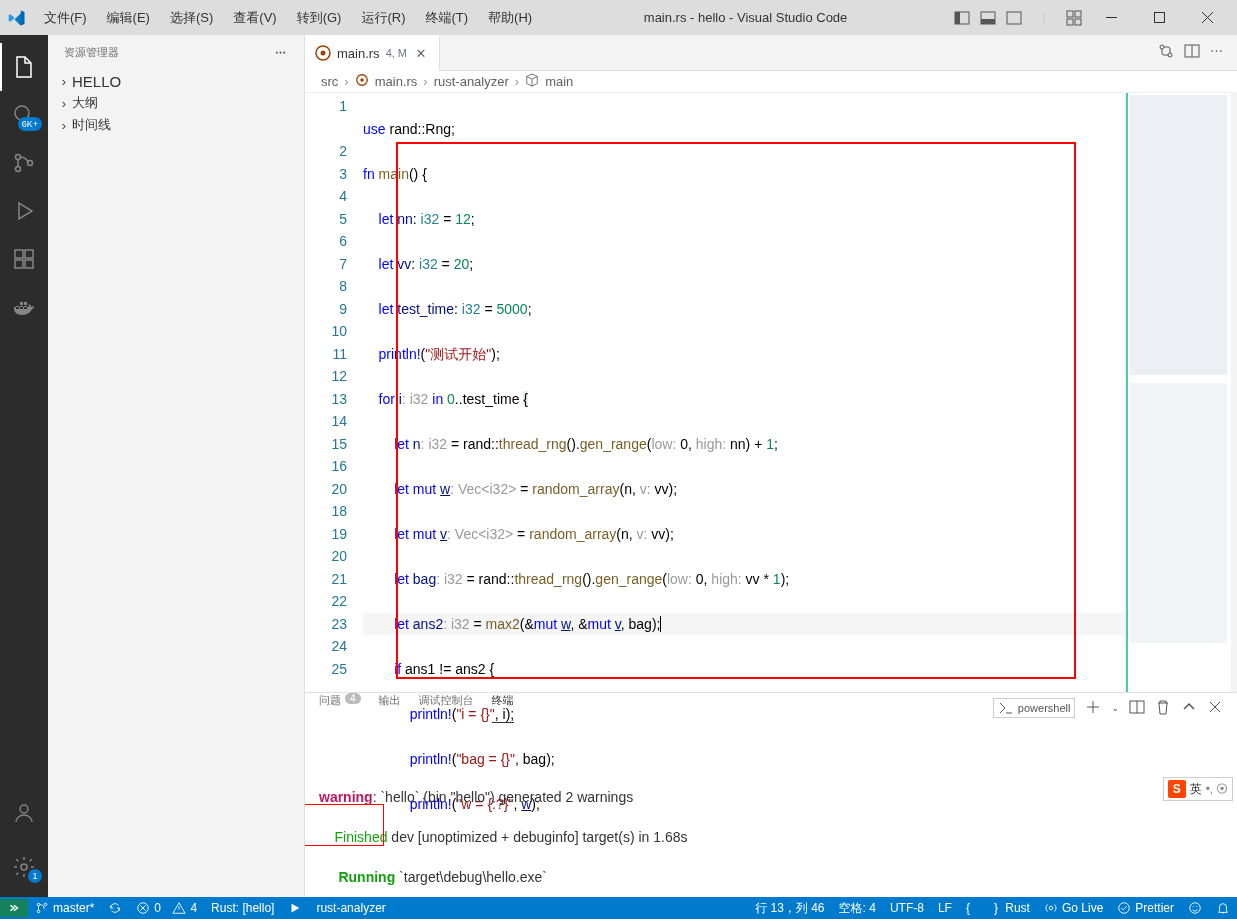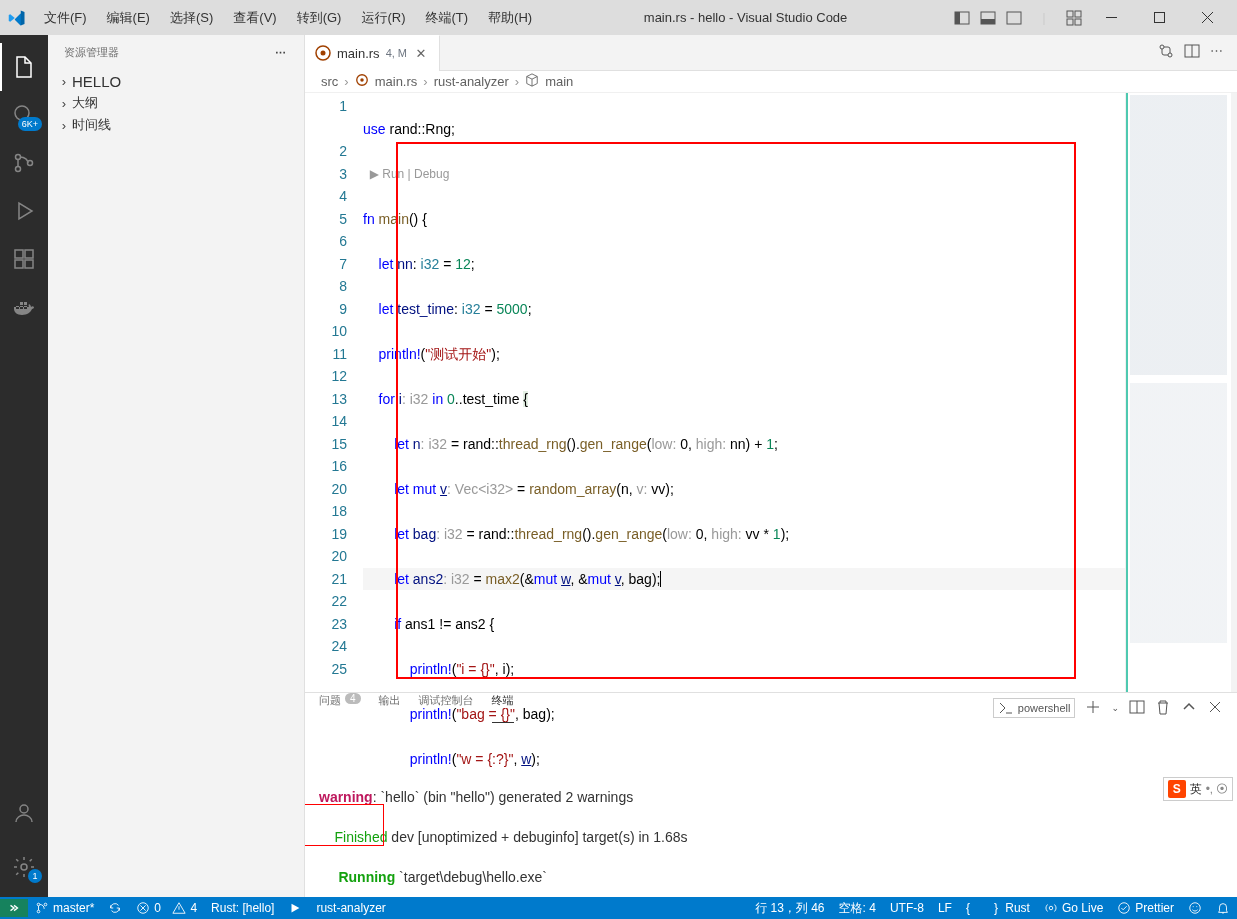--- a/index.html
+++ b/index.html
@@ -278,27 +278,28 @@
           <div>19</div>
           <div>20</div>
           <div>21</div>
           <div>22</div>
           <div>23</div>
           <div>24</div>
           <div>25</div>
       </div>
       <div class="code">
 <div><span class="kw">use</span><span> rand::Rng;</span></div>
-<div class="codelens">  <span>▶ Run | Debug</span></div>
 <div><span class="kw">fn </span><span class="fn">main</span><span>() {</span></div>
 <div>    <span class="kw">let</span><span class="vr"> nn</span><span class="op">: </span><span class="ty">i32</span><span> = </span><span class="nm">12</span><span>;</span></div>
+<div>    <span class="kw">let</span><span class="vr"> vv</span><span class="op">: </span><span class="ty">i32</span><span> = </span><span class="nm">20</span><span>;</span></div>
 <div>    <span class="kw">let</span><span class="vr"> test_time</span><span class="op">: </span><span class="ty">i32</span><span> = </span><span class="nm">5000</span><span>;</span></div>
 <div>    <span class="mc">println!</span><span>(</span><span class="st">"测试开始"</span><span>);</span></div>
 <div>    <span class="kw">for</span><span class="vr"> i</span><span style="color:#999">: </span><span class="ty" style="color:#999">i32</span><span class="kw"> in </span><span class="nm">0</span><span>..test_time </span><span style="background:#e4f0e4">{</span></div>
 <div>        <span class="kw">let</span><span class="vr"> n</span><span style="color:#999">: </span><span style="color:#999">i32</span><span> = rand::</span><span class="fn">thread_rng</span><span>().</span><span class="fn">gen_range</span><span>(</span><span style="color:#999">low:</span><span> 0</span>, <span style="color:#999">high:</span><span> nn) + </span><span class="nm">1</span><span>;</span></div>
+<div>        <span class="kw">let</span><span class="kw"> mut </span><span class="vr u">w</span><span style="color:#999">: </span><span style="color:#999">Vec&lt;i32&gt;</span><span> = </span><span class="fn">random_array</span><span>(n, </span><span style="color:#999">v:</span><span> vv);</span></div>
 <div>        <span class="kw">let</span><span class="kw"> mut </span><span class="vr u">v</span><span style="color:#999">: </span><span style="color:#999">Vec&lt;i32&gt;</span><span> = </span><span class="fn">random_array</span><span>(n, </span><span style="color:#999">v:</span><span> vv);</span></div>
 <div>        <span class="kw">let</span><span class="vr"> bag</span><span style="color:#999">: </span><span style="color:#999">i32</span><span> = rand::</span><span class="fn">thread_rng</span><span>().</span><span class="fn">gen_range</span><span>(</span><span style="color:#999">low:</span><span> 0</span>, <span style="color:#999">high:</span><span> vv * </span><span class="nm">1</span><span>);</span></div>
 <div style="background:#f5f5f5">        <span class="kw">let</span><span class="vr"> ans2</span><span style="color:#999">: </span><span style="color:#999">i32</span><span> = </span><span class="fn">max2</span><span>(&amp;</span><span class="kw">mut</span><span> </span><span class="vr u">w</span><span>, &amp;</span><span class="kw">mut</span><span> </span><span class="vr u">v</span><span>, bag);</span><span style="border-left:1px solid #000;height:18px"></span></div>
 <div>        <span class="kw">if</span><span> ans1 != ans2 {</span></div>
 <div>            <span class="mc">println!</span><span>(</span><span class="st">"i = {}"</span><span>, i);</span></div>
 <div>            <span class="mc">println!</span><span>(</span><span class="st">"bag = {}"</span><span>, bag);</span></div>
 <div>            <span class="mc">println!</span><span>(</span><span class="st">"w = {:?}"</span><span>, </span><span class="vr u">w</span><span>);</span></div>
 
 
 

